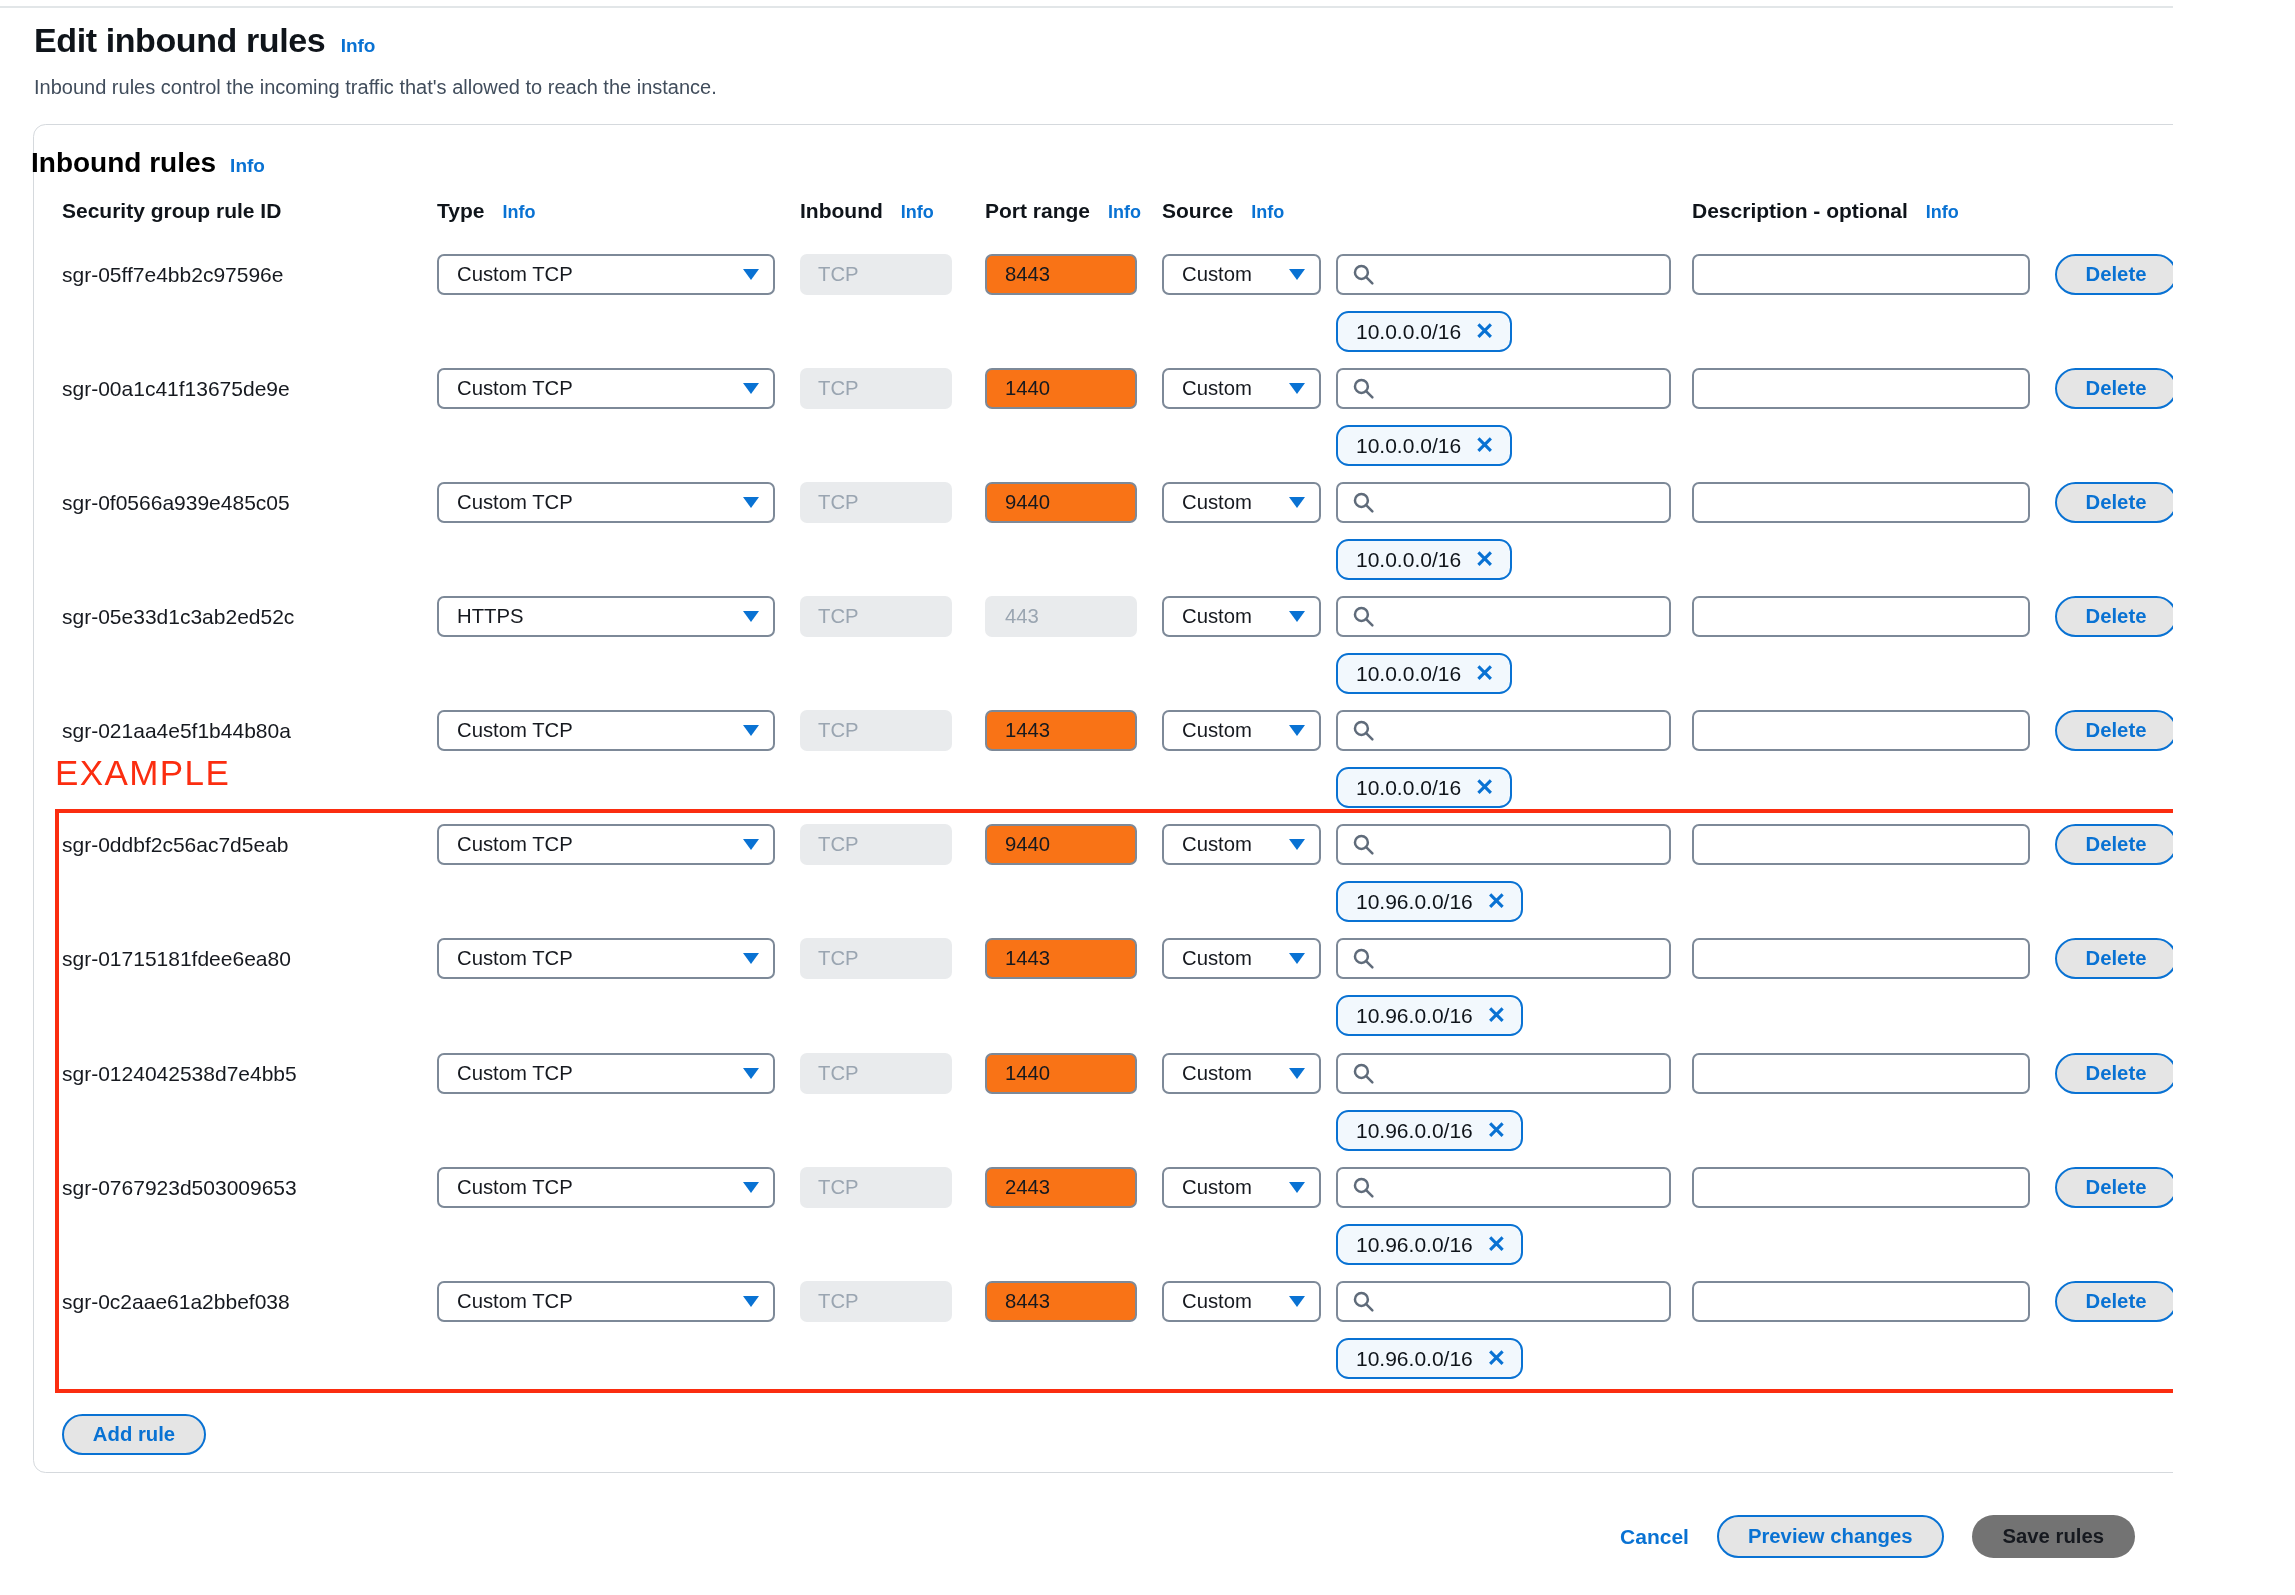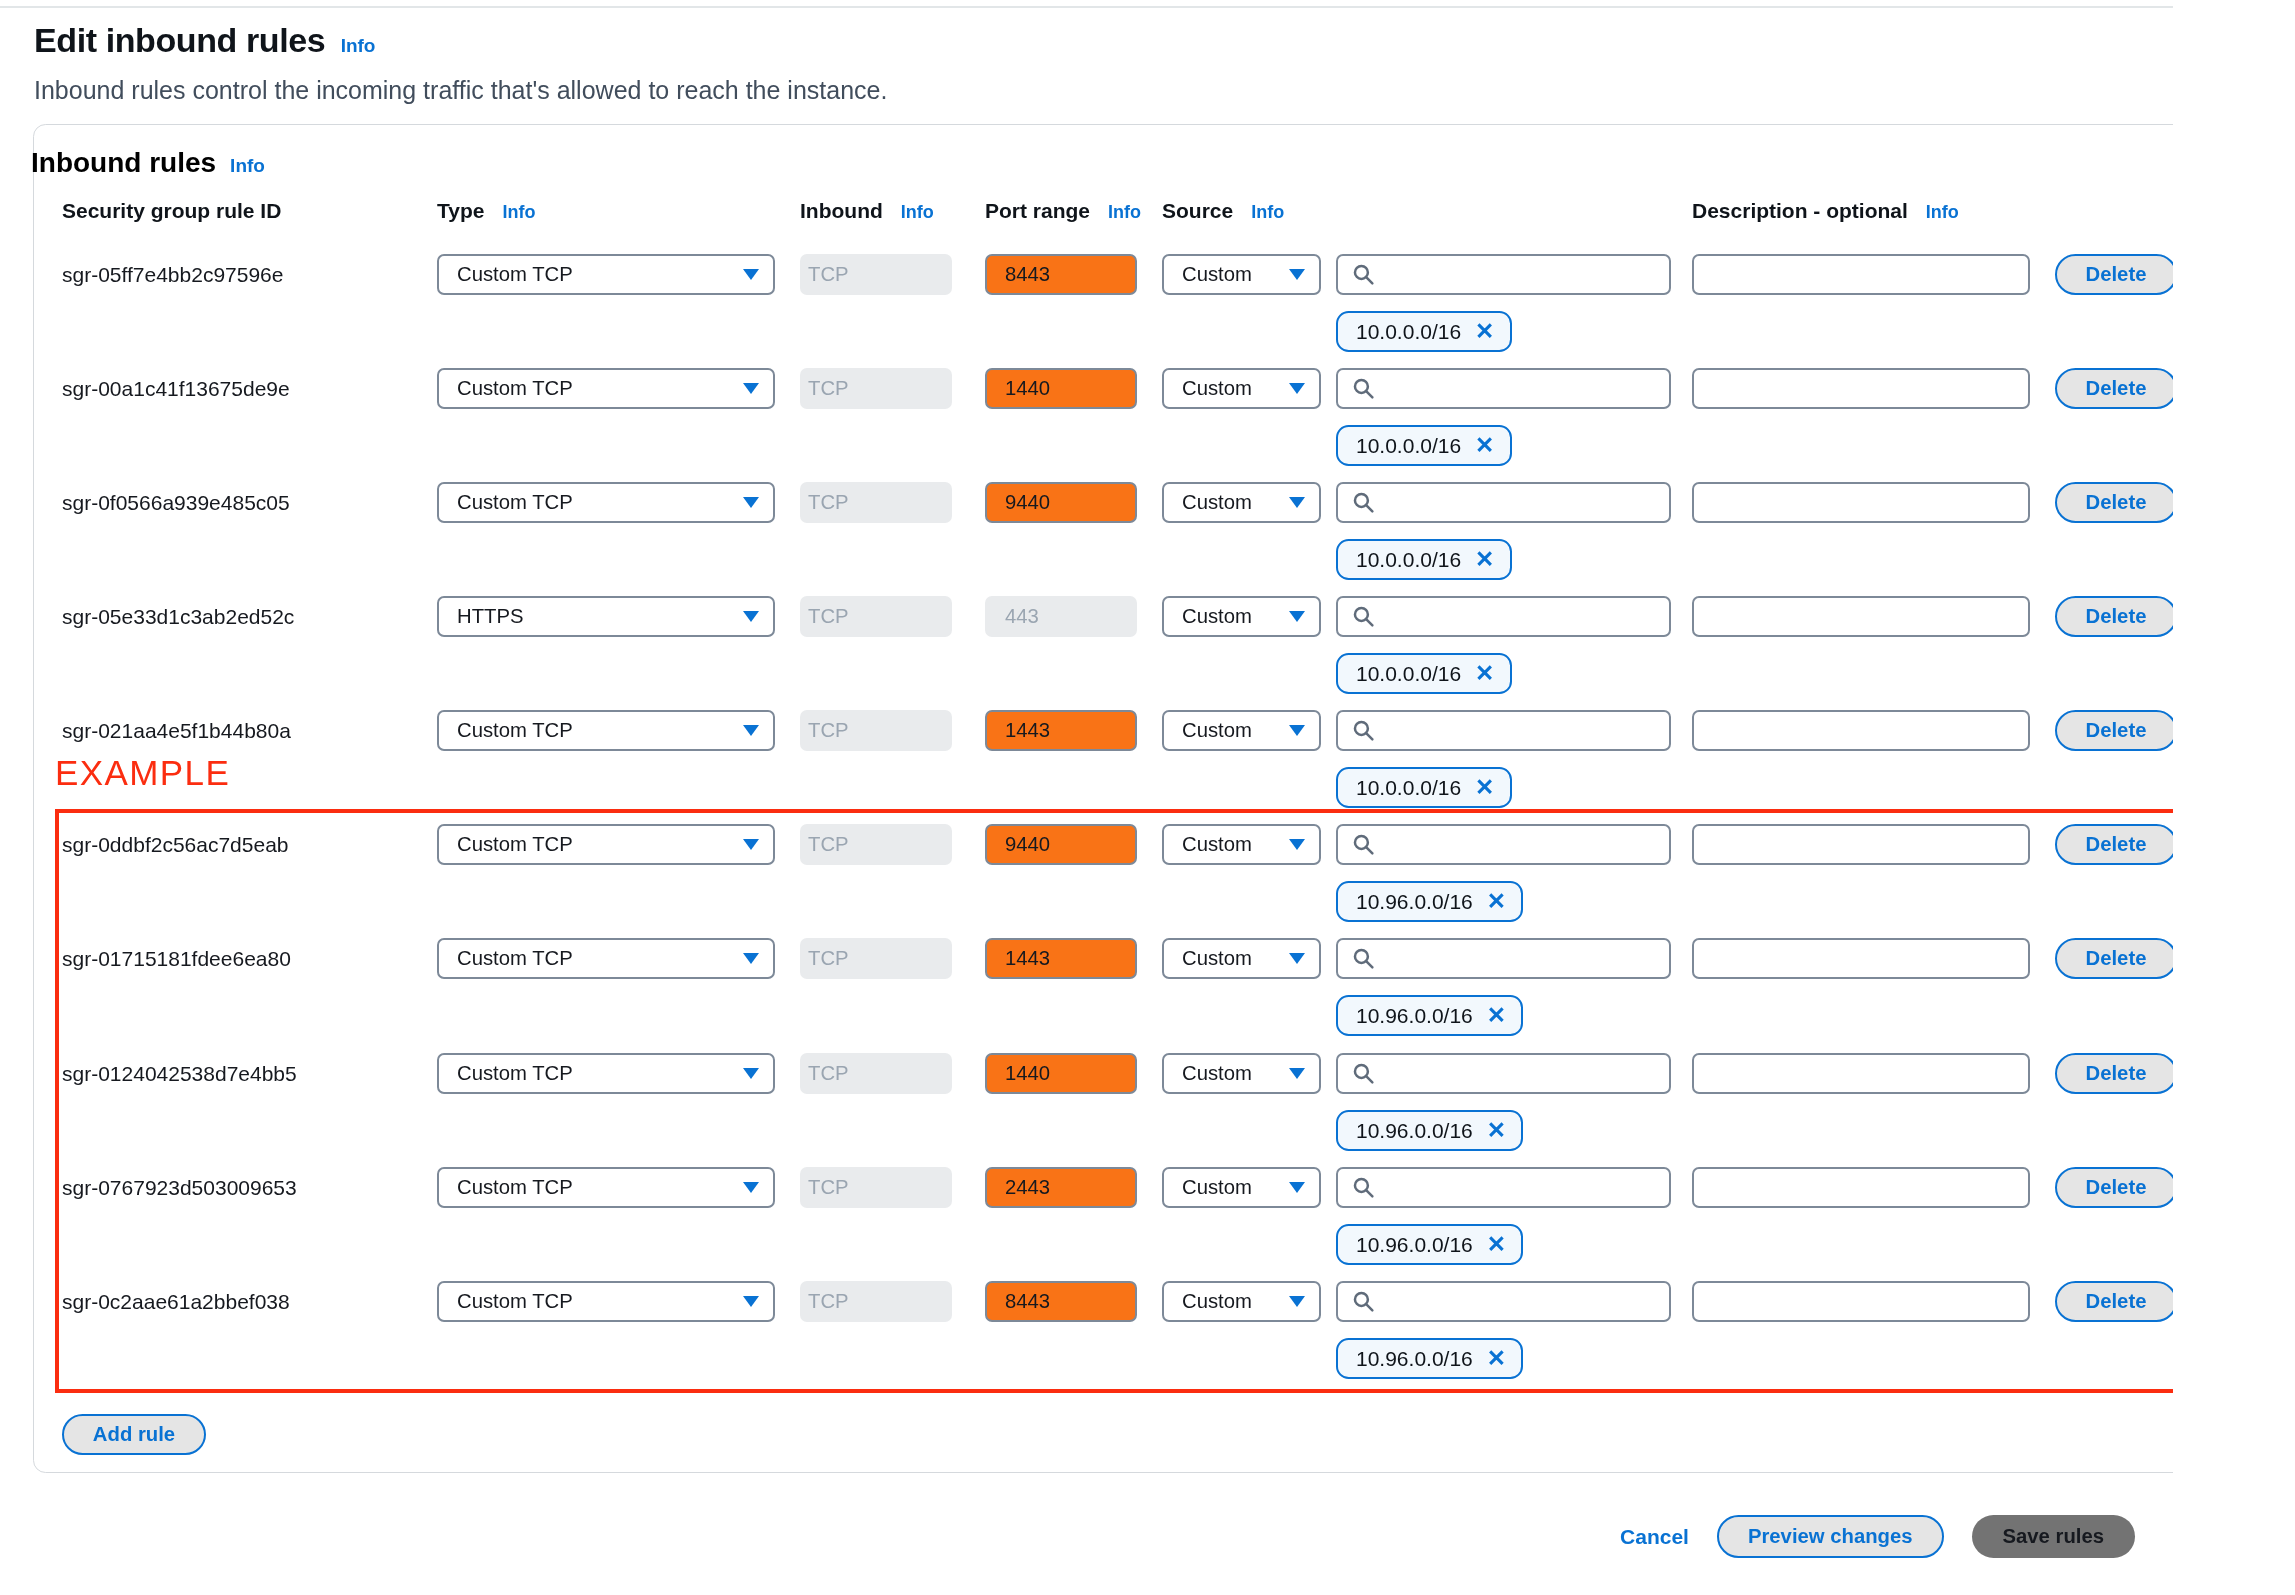--- a/index.html
+++ b/index.html
@@ -5,42 +5,42 @@
   html,body{margin:0;padding:0;background:#ffffff;}
   body{font-family:"Liberation Sans", sans-serif; color:#16191f; -webkit-font-smoothing:antialiased;}
   .page{position:relative;width:2173px;height:1595px;background:#ffffff;overflow:hidden;}
 
   .top-rule{position:absolute;top:5.6px;left:0;width:2295px;height:2.1px;background:#e2e6e8;}
 
   .page-header{position:absolute;left:34px;top:21px;display:flex;align-items:baseline;gap:15.4px;}
   .page-header h1{margin:0;font-size:34px;font-weight:700;color:#0f141a;letter-spacing:-0.4px;}
   .info-link{color:#0972d3;font-weight:700;text-decoration:none;font-size:19px;cursor:pointer;}
   .info-link.xs{font-size:18px;}
-  .subtitle{position:absolute;left:34px;top:76px;margin:0;font-size:25px;color:#414d5c;}
+  .subtitle{position:absolute;left:34px;top:76px;margin:0;font-size:20px;color:#414d5c;}
 
   .card{position:absolute;left:33px;top:124px;width:2230px;height:1349px;box-sizing:border-box;
         background:#fff;border:1.4px solid #d5d9dd;border-radius:12.6px;}
   .card-heading{position:absolute;left:31px;top:147px;display:flex;align-items:baseline;gap:14px;}
   .card-heading h2{margin:0;font-size:28px;font-weight:700;color:#000000;}
 
   .col-headers{position:absolute;left:33px;top:199px;width:2230px;height:28px;}
   .col-h{position:absolute;display:flex;align-items:baseline;gap:18px;font-size:21px;font-weight:700;color:#0f141a;white-space:nowrap;}
 
   #rows{position:absolute;left:33px;top:124px;width:2230px;}
   .row{position:absolute;left:0;width:2230px;height:102px;}
   .rule-id{position:absolute;left:29px;top:9px;font-size:21px;color:#16191f;}
 
   .ctl{position:absolute;box-sizing:border-box;height:41px;border-radius:7px;font-size:20.3px;}
   .select{border:2.1px solid #7d8998;background:#fff;display:flex;align-items:center;justify-content:space-between;
           padding:0 14px 0 18px;cursor:pointer;}
   .type-select{left:404px;width:338px;}
   .src-select{left:1129px;width:159px;}
   .caret{width:0;height:0;border-left:8.4px solid transparent;border-right:8.4px solid transparent;border-top:11.2px solid #0972d3;margin-left:9.8px;}
 
-  .protocol-box{left:767px;width:152px;background:#e9ebed;color:#9aa5b1;display:flex;align-items:center;padding:0 8px;border-radius:7px;}
+  .protocol-box{left:767px;width:152px;background:#e9ebed;color:#9aa5b1;display:flex;align-items:center;padding:0 18px;border-radius:7px;}
   .port-box{left:952px;width:152px;border:2.1px solid #7d8998;background:#f97316;display:flex;align-items:center;padding:0 18px;color:#16191f;}
   .port-box.disabled{border-color:#e9ebed;background:#e9ebed;color:#9aa5b1;}
 
   .search-box{left:1303px;width:335px;border:2.1px solid #7d8998;background:#fff;display:flex;align-items:center;padding:0 12.6px;cursor:text;}
   .desc-box{left:1659px;width:338px;border:2.1px solid #7d8998;background:#fff;cursor:text;}
 
   .btn{box-sizing:border-box;display:flex;align-items:center;justify-content:center;font-family:"Liberation Sans",sans-serif;
        font-size:20.3px;font-weight:700;border-radius:24px;cursor:pointer;white-space:nowrap;}
   .btn.outline{background:#e5e5e5;border:2.8px solid #0972d3;color:#0972d3;}
   .btn.primary{background:#737373;border:none;color:#16191f;}

